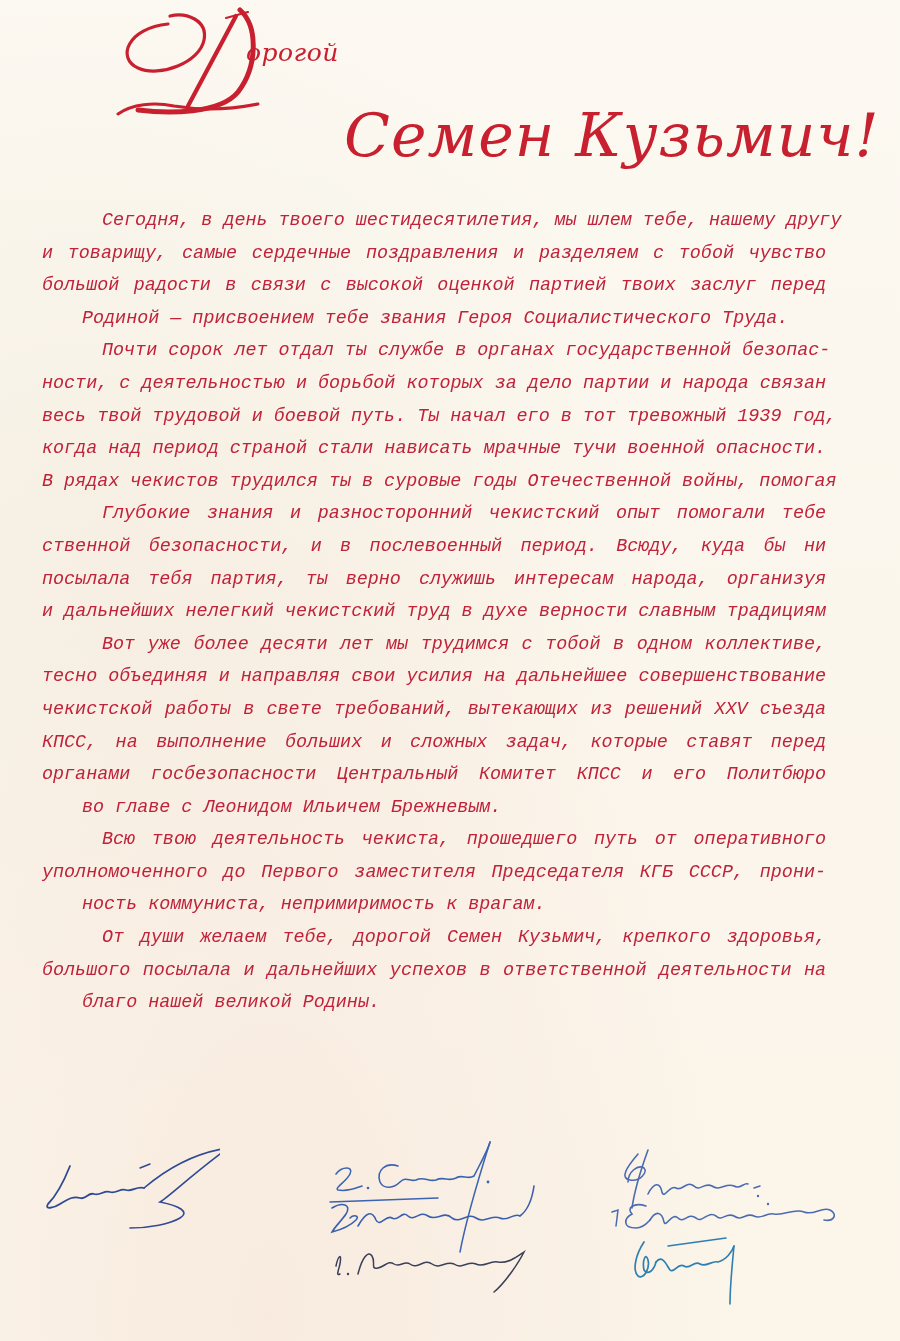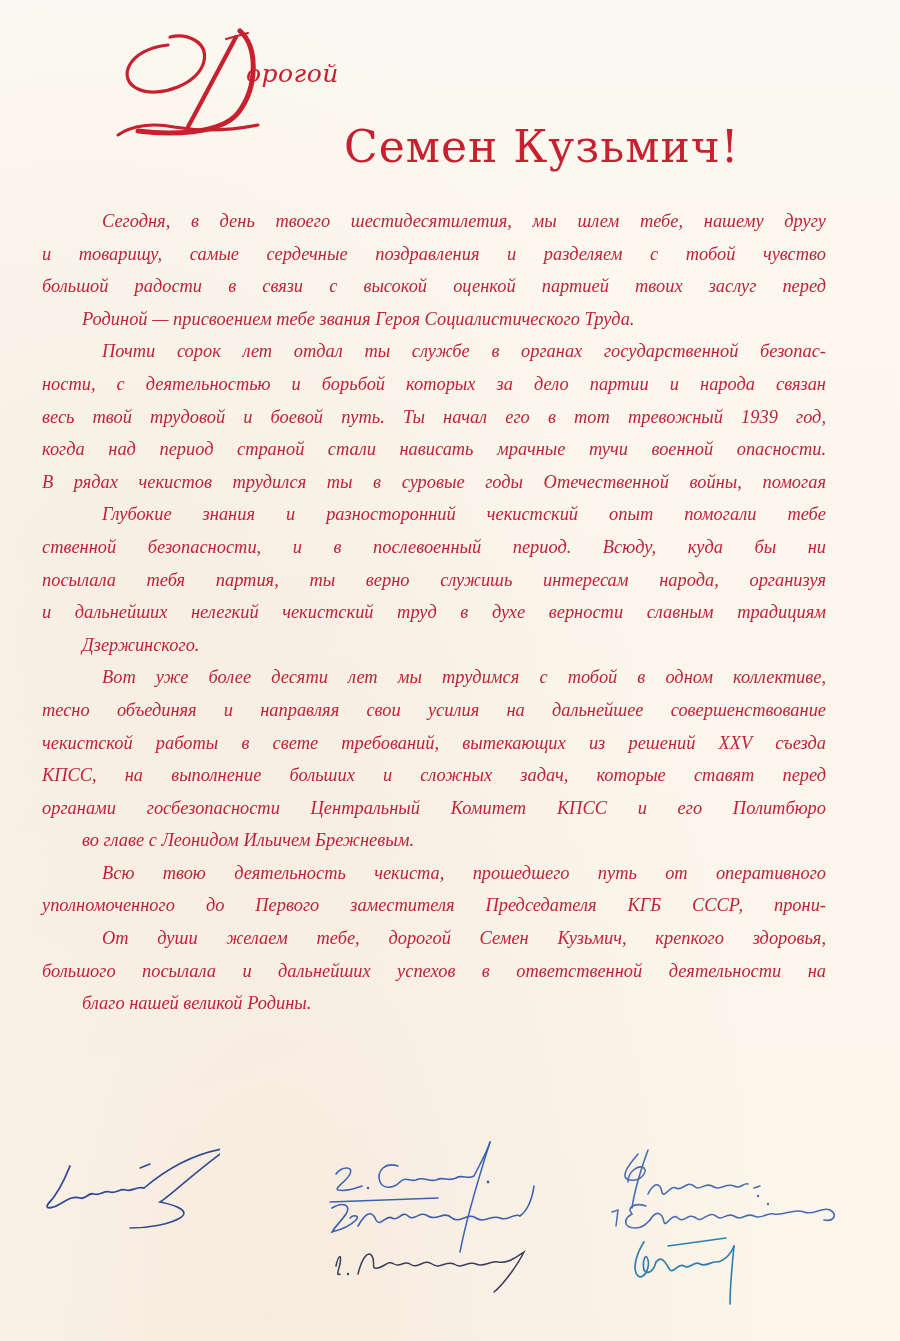--- a/index.html
+++ b/index.html
@@ -20,41 +20,42 @@
     width: 900px; height: 1341px;
     background:
       radial-gradient(ellipse at 30% 98%, rgba(246, 226, 214, 0.55), rgba(251,247,239,0) 55%),
       radial-gradient(ellipse at 10% 40%, rgba(243, 236, 222, 0.6), rgba(251,247,239,0) 50%),
       linear-gradient(180deg, #fcf9f2 0%, #fbf6ec 50%, #fbf5ea 100%);
   }
   
   .heading {
     position: absolute;
     left: 0; top: 0;
-    width: 900px; height: 180px; margin-top: 21px;
+    width: 900px; height: 180px;
   }
   .big-d {
     position: absolute;
     left: 108px; top: 6px;
     width: 190px; height: 112px;
   }
   .greeting-rest {
     position: absolute;
     left: 246px; top: 38px;
     font-family: "DejaVu Serif", "Liberation Serif", serif;
     font-style: italic;
     font-size: 25px;
     color: #c8202f;
     letter-spacing: 0.5px;
   }
   .addressee {
     position: absolute;
     left: 344px; top: 100px;
     font-family: "DejaVu Serif", "Liberation Serif", serif;
-    font-size: 44px;
+    font-style: italic;
+    font-size: 60px;
     color: #c8202f;
     letter-spacing: 1px;
     white-space: nowrap;
   }
   
   .letter-body {
     position: absolute;
     left: 42px;
     top: 205px;
     width: 784px;
@@ -67,20 +68,21 @@
   .letter-body p {
     margin: 0;
     text-align: justify;
     text-align-last: left;
   }
   .letter-body p .line {
     display: block;
     text-align: justify;
     text-align-last: justify;
     white-space: nowrap;
+    font-family: Liberation Mono, monospace;
   }
   .letter-body p .line.last {
     text-align-last: left;
     margin-left: 40px;
   }
   .letter-body p .line.first {
     padding-left: 60px;
   }
   
   .signatures {
@@ -122,33 +124,33 @@
     <span class="line">ности, с деятельностью и борьбой которых за дело партии и народа связан</span>
     <span class="line">весь твой трудовой и боевой путь. Ты начал его в тот тревожный 1939 год,</span>
     <span class="line">когда над период страной стали нависать мрачные тучи военной опасности.</span>
     <span class="line">В рядах чекистов трудился ты в суровые годы Отечественной войны, помогая</span>
   </p>
   <p>
     <span class="line first">Глубокие знания и разносторонний чекистский опыт помогали тебе</span>
     <span class="line">ственной безопасности, и в послевоенный период. Всюду, куда бы ни</span>
     <span class="line">посылала тебя партия, ты верно служишь интересам народа, организуя</span>
     <span class="line">и дальнейших нелегкий чекистский труд в духе верности славным традициям</span>
-    <span class="line last">Дзержинского.</span>
   </p>
   <p>
     <span class="line first">Вот уже более десяти лет мы трудимся с тобой в одном коллективе,</span>
     <span class="line">тесно объединяя и направляя свои усилия на дальнейшее совершенствование</span>
     <span class="line">чекистской работы в свете требований, вытекающих из решений XXV съезда</span>
     <span class="line">КПСС, на выполнение больших и сложных задач, которые ставят перед</span>
     <span class="line">органами госбезопасности Центральный Комитет КПСС и его Политбюро</span>
     <span class="line last">во главе с Леонидом Ильичем Брежневым.</span>
   </p>
   <p>
     <span class="line first">Всю твою деятельность чекиста, прошедшего путь от оперативного</span>
     <span class="line">уполномоченного до Первого заместителя Председателя КГБ СССР, прони-</span>
+    <span class="line last">ность коммуниста, непримиримость к врагам.</span>
   </p>
   <p>
     <span class="line first">От души желаем тебе, дорогой Семен Кузьмич, крепкого здоровья,</span>
     <span class="line">большого посылала и дальнейших успехов в ответственной деятельности на</span>
     <span class="line last">благо нашей великой Родины.</span>
   </p>
 </div>
 
 <div class="signatures">
 

